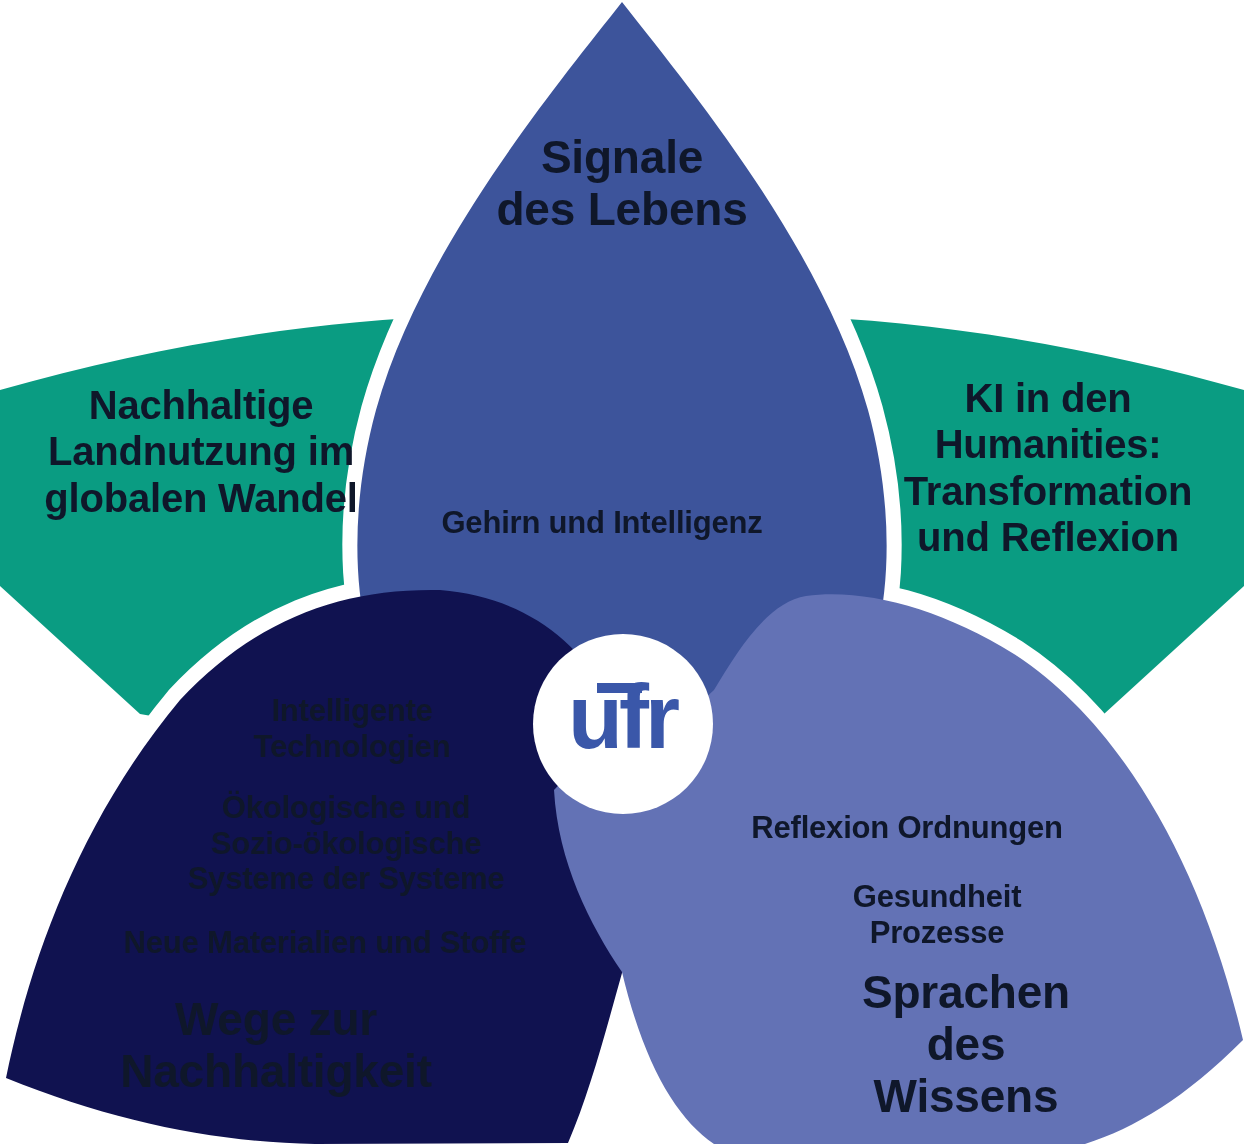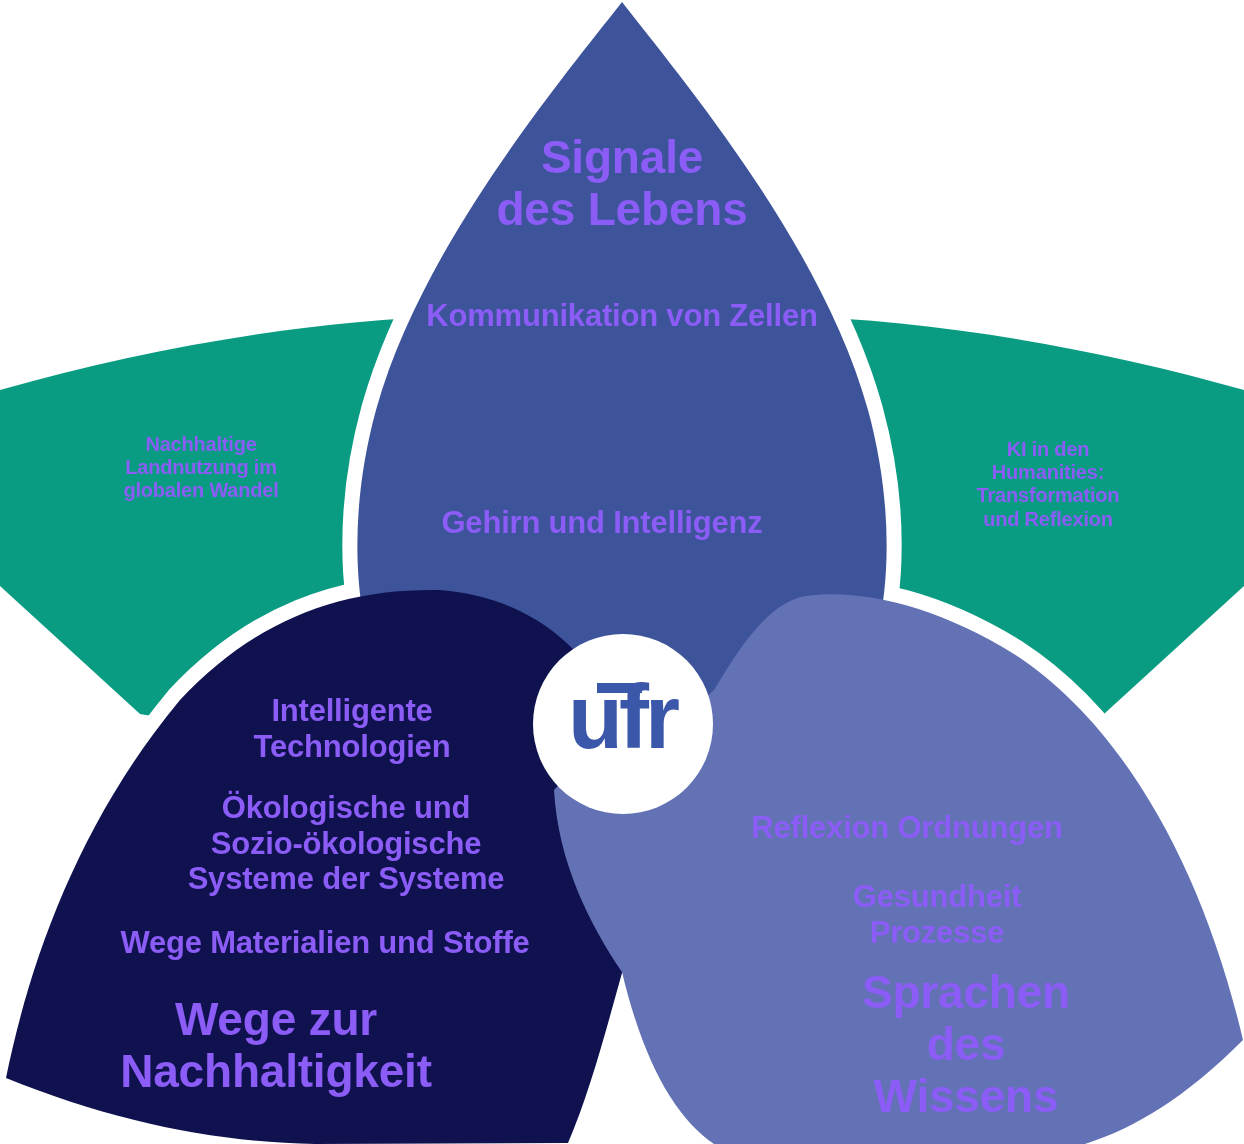--- a/index.html
+++ b/index.html
@@ -8,29 +8,29 @@
     width: 1244px;
     height: 1144px;
     overflow: hidden;
     background: #ffffff;
     font-family: "Liberation Sans", sans-serif;
   }
   .petals-svg { position: absolute; left: 0; top: 0; width: 1244px; height: 1144px; display: block; }
   .label {
     position: absolute;
     transform: translate(-50%, -50%);
-    color: #8b5cf6;
+    color: #0f172a;
     font-weight: 700;
     text-align: center;
     white-space: pre-line;
     letter-spacing: -0.2px;
   }
   .t-title { font-size: 46px; line-height: 1.13; }
   .t-item  { font-size: 31px; line-height: 1.15; }
-  .t-green { font-size: 20px; line-height: 1.16; margin-top: 16px; }
+  .t-green { font-size: 40px; line-height: 1.16; }
   .logo-text {
     font-family: "Liberation Sans", sans-serif;
     font-weight: 700;
     font-size: 90px;
     letter-spacing: -4px;
   }
 </style>
 </head>
 <body>
 
@@ -51,37 +51,36 @@
 
     <circle cx="623" cy="724" r="90" fill="#FFFFFF"></circle>
     <g>
       <text class="logo-text" x="622" y="748" text-anchor="middle" fill="#3A57A9">ufr</text>
       <rect x="597" y="683" width="45" height="10" fill="#3A57A9"></rect>
     </g>
   </svg>
 
   <div class="label t-title" style="left:622px; top:184px;">Signale
 des Lebens</div>
-  <div class="label t-item" style="left:622px; top:316px;">Kommunikation von Zellen</div>
   <div class="label t-item" style="left:602px; top:523px;">Gehirn und Intelligenz</div>
 
   <div class="label t-green" style="left:201px; top:452px;">Nachhaltige
 Landnutzung im
 globalen Wandel</div>
   <div class="label t-item" style="left:352px; top:729px;">Intelligente
 Technologien</div>
 
   <div class="label t-green" style="left:1048px; top:468px;">KI in den
 Humanities:
 Transformation
 und Reflexion</div>
   <div class="label t-item" style="left:346px; top:843px;">Ökologische und
 Sozio-ökologische
 Systeme der Systeme</div>
-  <div class="label t-item" style="left:325px; top:943px;">Wege Materialien und Stoffe</div>
+  <div class="label t-item" style="left:325px; top:943px;">Neue Materialien und Stoffe</div>
   <div class="label t-title" style="left:276px; top:1046px;">Wege zur
 Nachhaltigkeit</div>
 
   <div class="label t-item" style="left:907px; top:828px;">Reflexion Ordnungen</div>
   <div class="label t-item" style="left:937px; top:915px;">Gesundheit Prozesse</div>
   <div class="label t-title" style="left:966px; top:1045px;">Sprachen des
 Wissens</div>
 
 </div>
 

